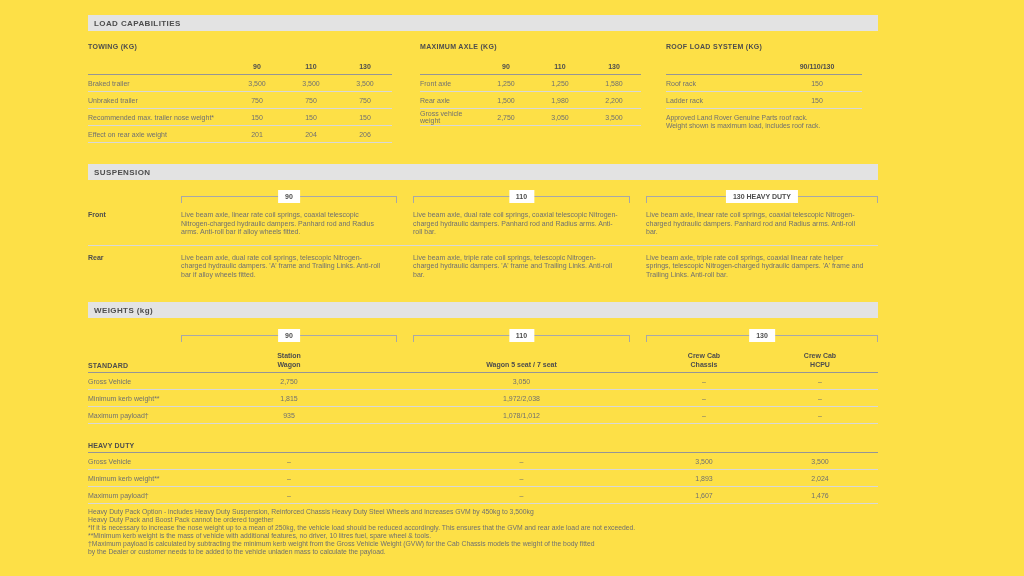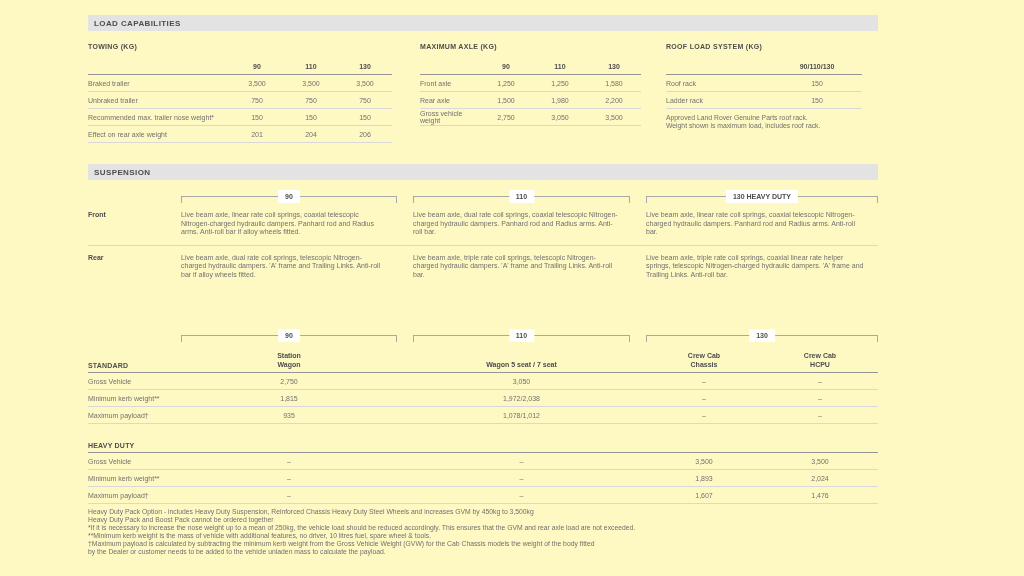--- a/index.html
+++ b/index.html
@@ -1,17 +1,17 @@
 <!DOCTYPE html>
 <html><head>
 <meta charset="utf-8">
 <style>
   html,body{margin:0;padding:0;background:#ffffff;}
   .page{
-    position:relative;width:1024px;height:576px;background:#fef9c3;overflow:hidden;
+    position:relative;width:1024px;height:576px;background:#fde047;overflow:hidden;
     font-family:"Liberation Sans","DejaVu Sans",sans-serif;color:#707070;
     -webkit-font-smoothing:antialiased;
   }
   
   .secbar{
     position:absolute;left:88px;width:790px;height:16px;background:#e3e3e3;
     display:flex;align-items:center;
   }
   .secbar .sectitle{
     font-size:8px;font-weight:bold;color:#4d4d4d;letter-spacing:.4px;padding-left:6px;
@@ -193,20 +193,23 @@
       <div class="susp-text sc-3">Live beam axle, linear rate coil springs, coaxial telescopic Nitrogen-charged hydraulic dampers. Panhard rod and Radius arms. Anti-roll bar.</div>
     </div>
     <div class="sgrid susp-row">
       <div class="susp-label sc-l">Rear</div>
       <div class="susp-text sc-1">Live beam axle, dual rate coil springs, telescopic Nitrogen-charged hydraulic dampers. 'A' frame and Trailing Links. Anti-roll bar if alloy wheels fitted.</div>
       <div class="susp-text sc-2">Live beam axle, triple rate coil springs, telescopic Nitrogen-charged hydraulic dampers. 'A' frame and Trailing Links. Anti-roll bar.</div>
       <div class="susp-text sc-3">Live beam axle, triple rate coil springs, coaxial linear rate helper springs, telescopic Nitrogen-charged hydraulic dampers. 'A' frame and Trailing Links. Anti-roll bar.</div>
     </div>
   </div>
 
+  <div class="secbar" style="top:302px;">
+    <span class="sectitle">WEIGHTS (kg)</span>
+  </div>
 
   <div class="weights">
     <div class="wgrid">
       <div class="bracket wc1">
         <span class="bar"></span>
           <span class="tick-l"></span>
           <span class="tick-r"></span>
         <span class="lbl">90</span>
       </div>
       <div class="bracket wc2">

